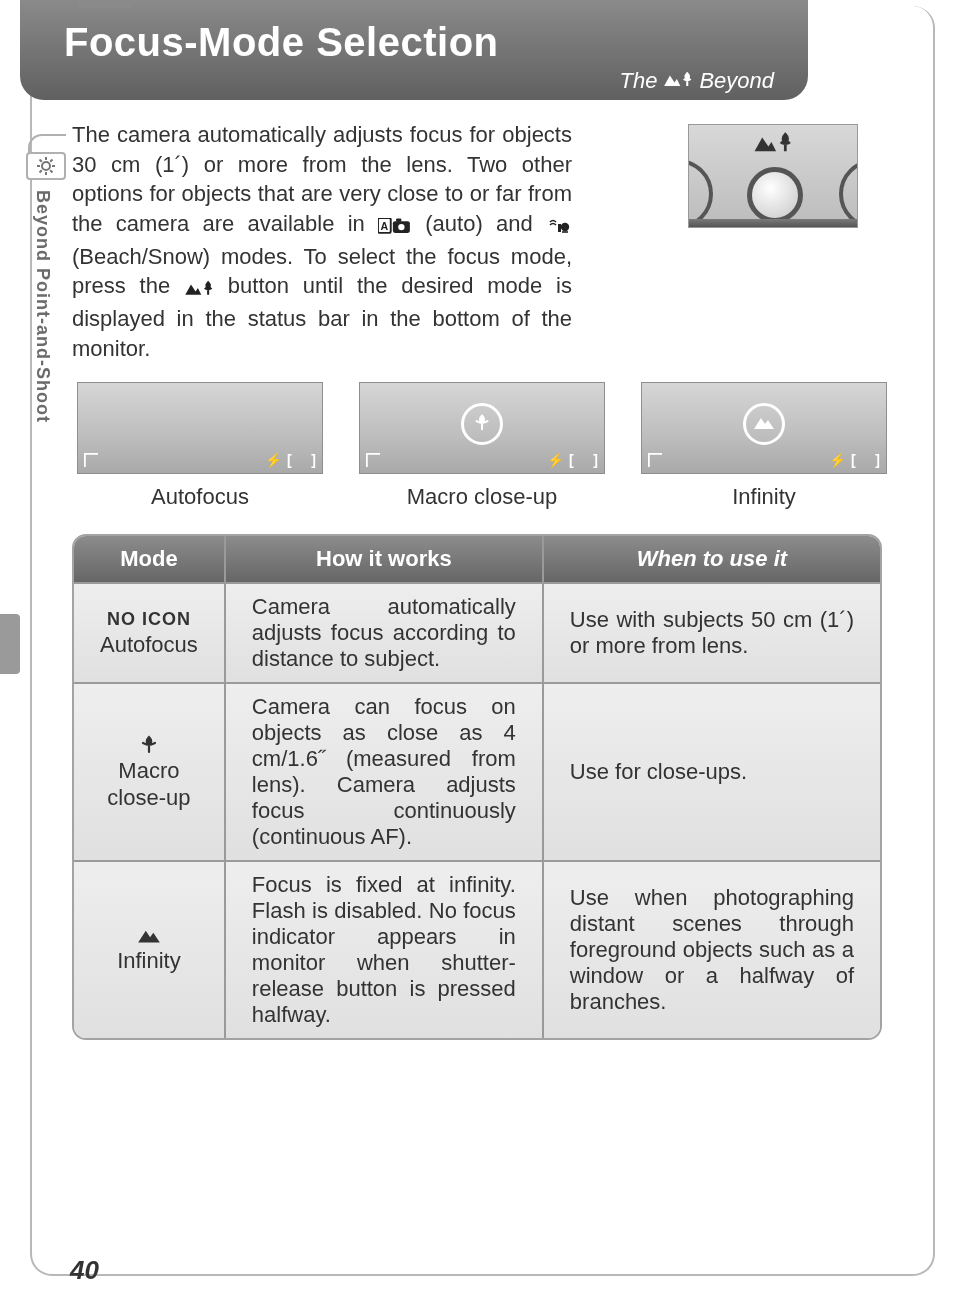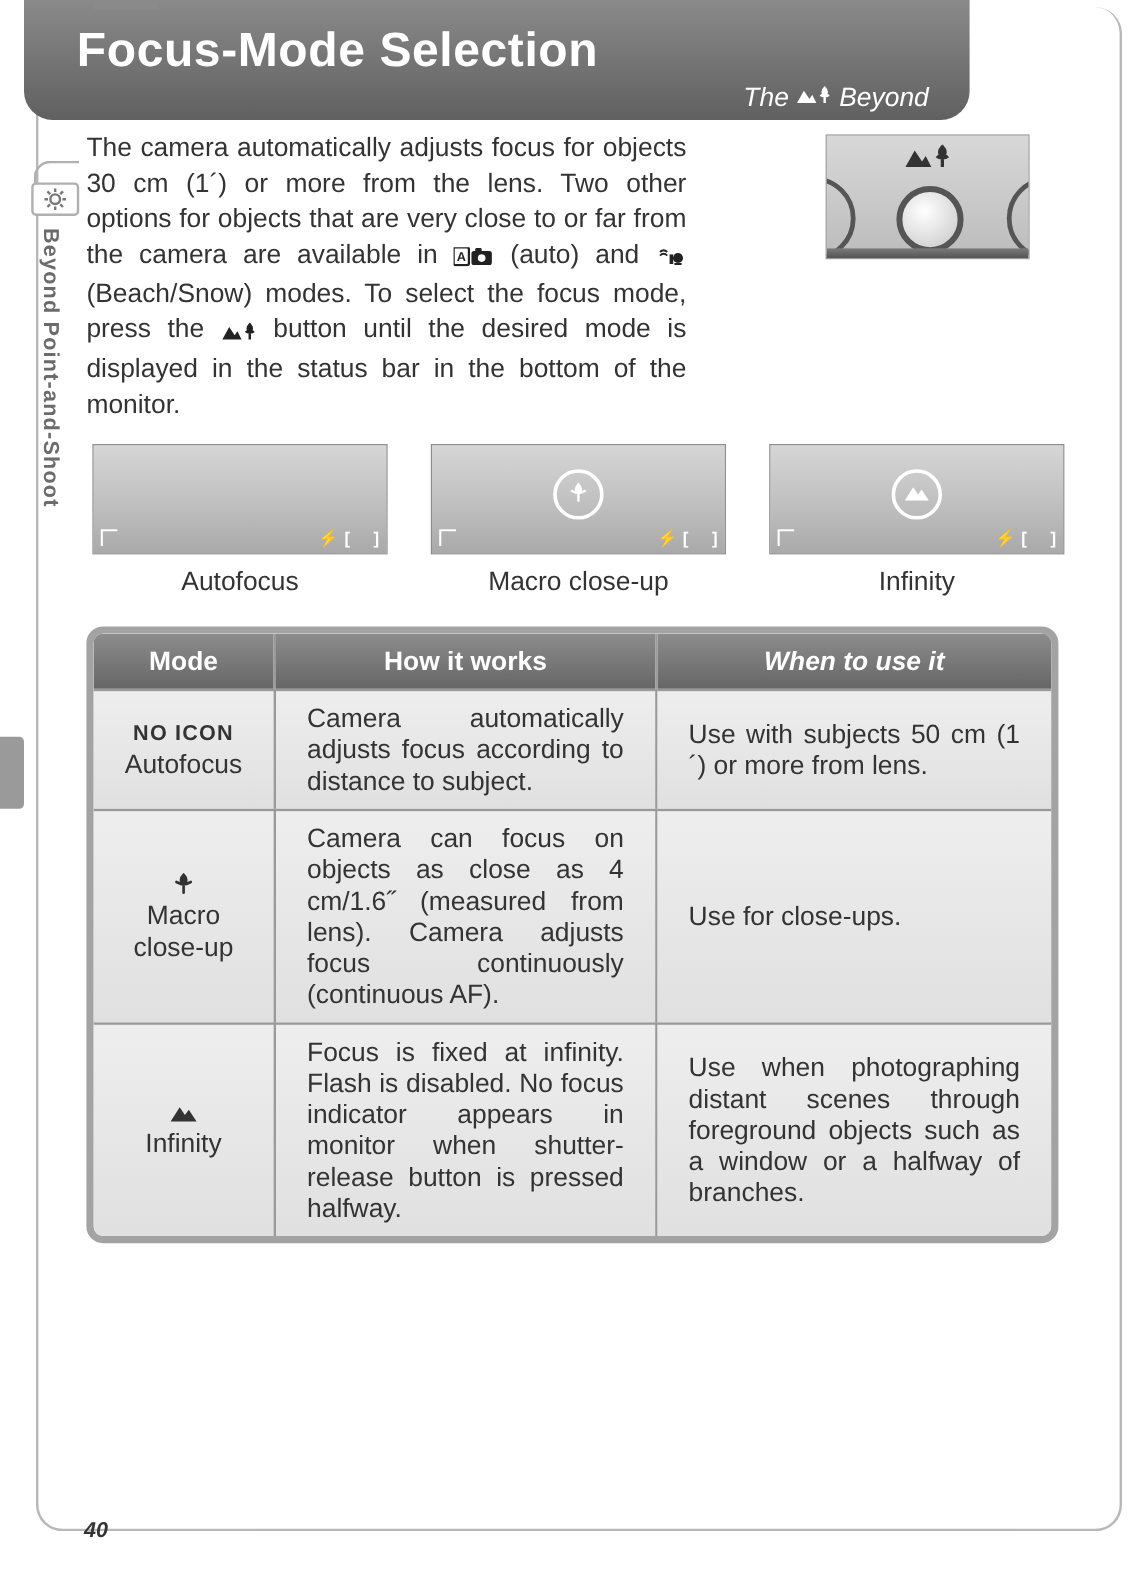--- a/index.html
+++ b/index.html
@@ -120,21 +120,21 @@
     width: 20px;
     height: 60px;
     background: #9a9a9a;
     border-radius: 0 4px 4px 0;
   }
 
   
   .content {
     position: absolute;
     left: 72px;
-    top: 108px;
+    top: 120px;
     width: 820px;
   }
 
   .intro {
     width: 500px;
     font-size: 22px;
     line-height: 1.35;
     color: #333;
     text-align: justify;
   }
@@ -249,21 +249,21 @@
   }
 
   
   .focus-table {
     position: absolute;
     top: 414px;
     left: 0;
     width: 810px;
     border-collapse: separate;
     border-spacing: 0;
-    border: 6px solid #a3a3a3;
+    border: 2px solid #a3a3a3;
     border-radius: 14px;
     overflow: hidden;
     font-size: 22px;
   }
   .focus-table thead th {
     background: linear-gradient(#8c8c8c, #666);
     color: #fff;
     font-weight: 700;
     padding: 10px 8px;
     border-right: 2px solid #9a9a9a;
@@ -284,21 +284,21 @@
   .col-when { text-align: justify; }
   .mode-cell { line-height: 1.25; color:#444; }
   .mode-cell .no-icon { font-weight:700; letter-spacing:1px; font-size:18px; }
   .mode-cell svg { display:block; margin:0 auto 2px; }
 
   
   .page-num {
     position: absolute;
     left: 70px;
     bottom: 28px;
-    font-size: 18px;
+    font-size: 26px;
     font-style: italic;
     font-weight: 700;
     color: #333;
   }
 
   
   .ico { display:inline-block; }
 </style>
 </head>
 <body>

